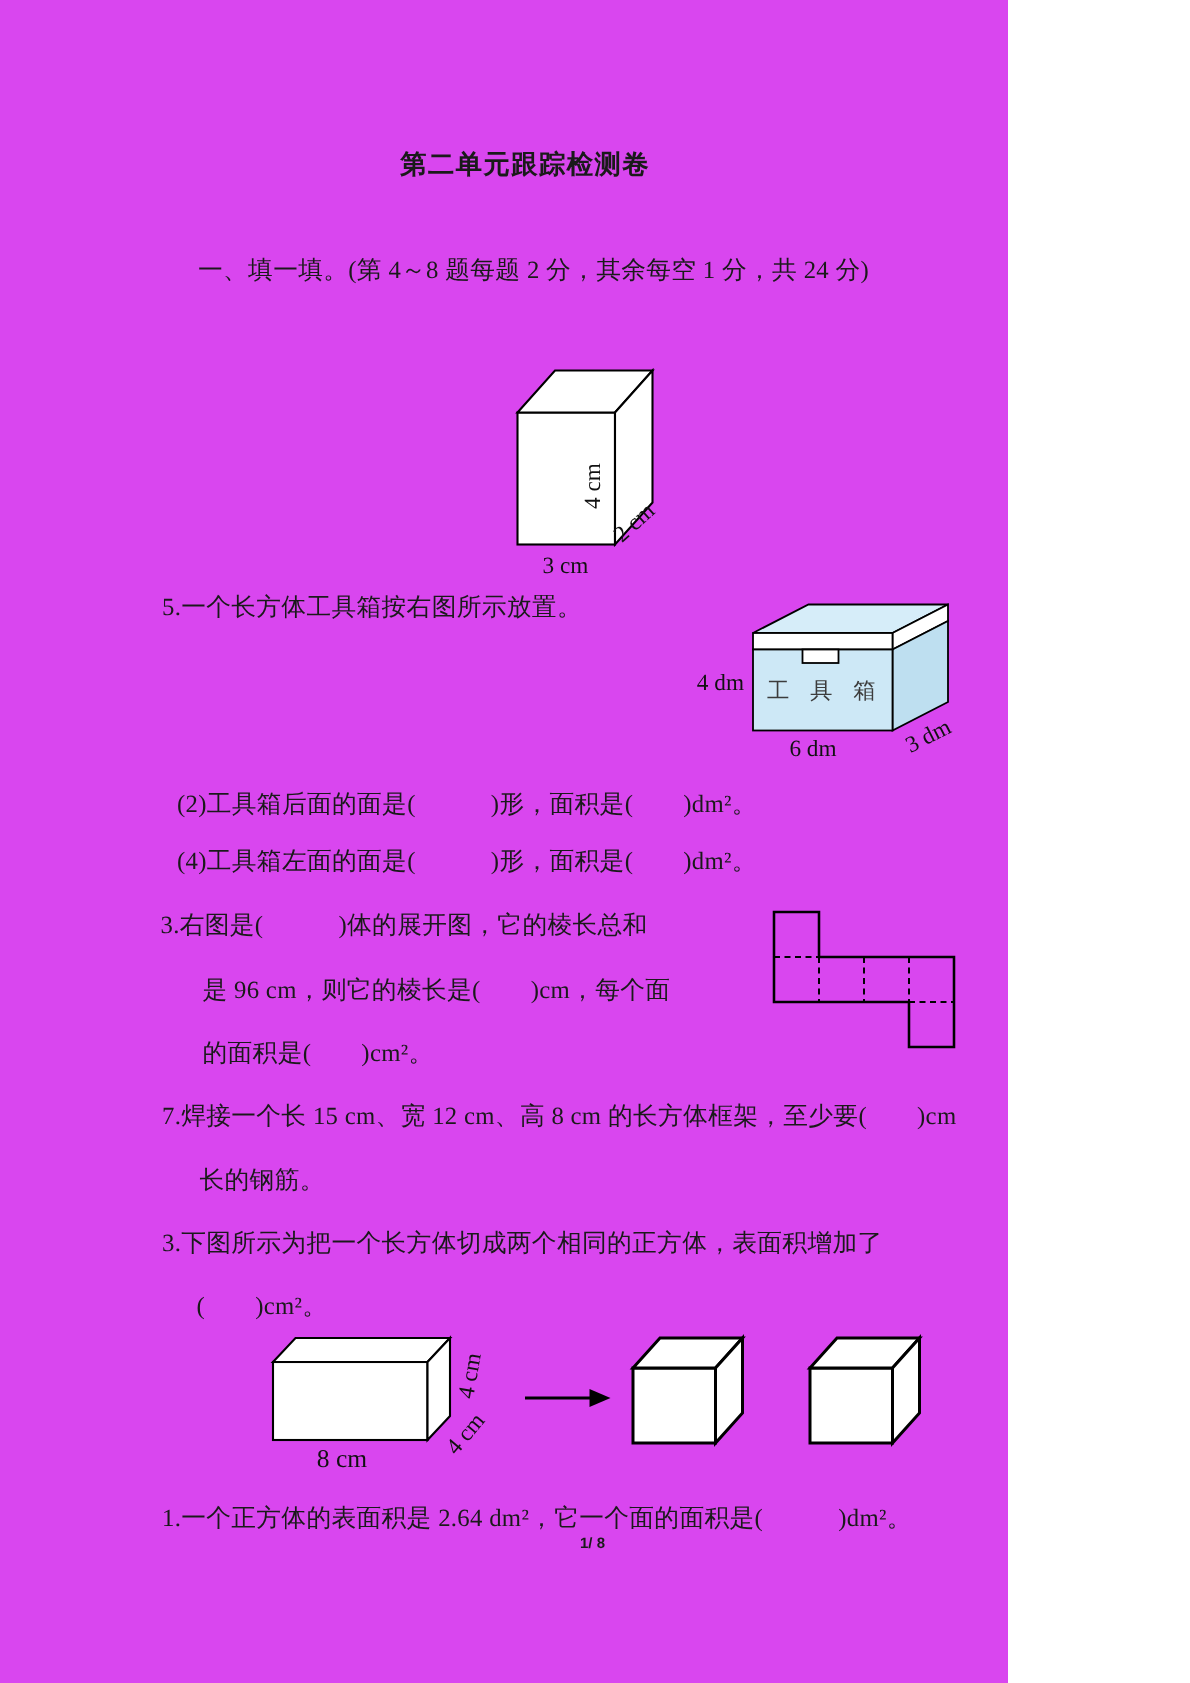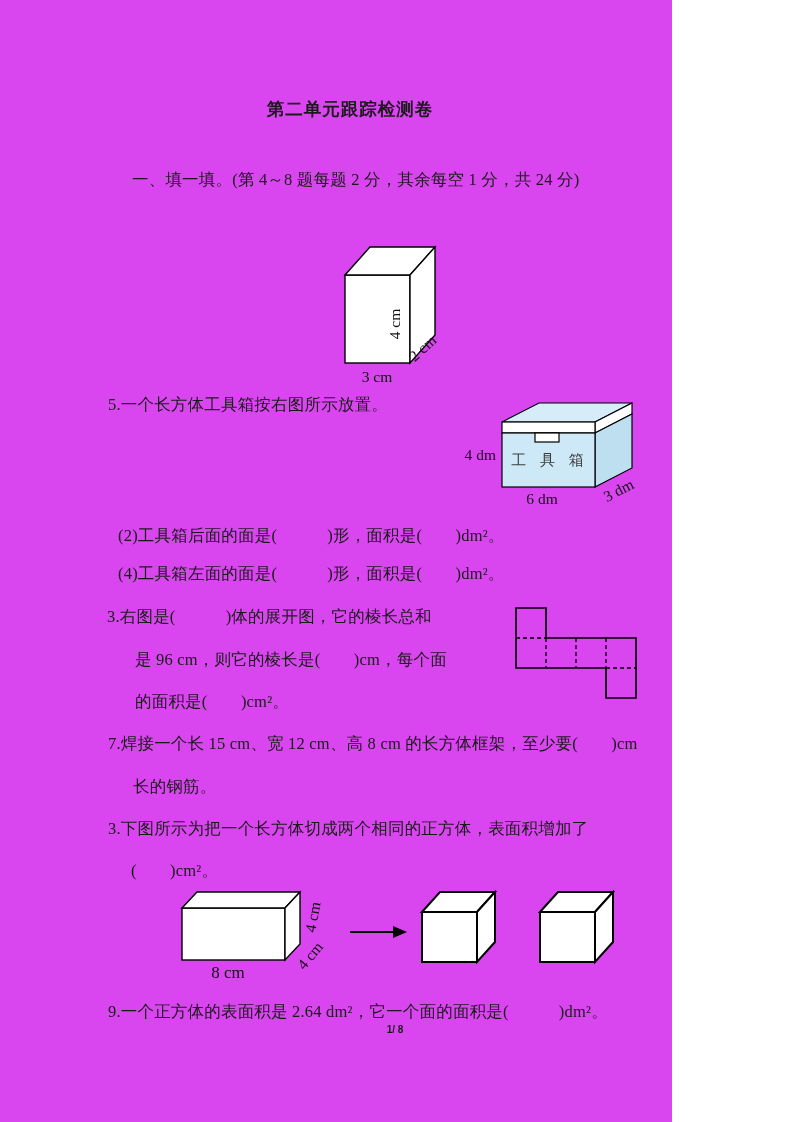--- a/index.html
+++ b/index.html
@@ -110,17 +110,17 @@
       <path d="M257,32 L275,12 L330,12 L312,32 Z"></path>
       <path d="M312,32 L330,12 L330,62 L312,82 Z"></path>
     </g>
     <g stroke="#000" stroke-width="2" fill="#fff">
       <rect x="375" y="32" width="55" height="50"></rect>
       <path d="M375,32 L393,12 L448,12 L430,32 Z"></path>
       <path d="M430,32 L448,12 L448,62 L430,82 Z"></path>
     </g>
   </svg>
 
-  <div class="line" style="left:108px;top:1001px;">9.一个正方体的表面积是 2.64 dm²，它一个面的面积是(　　　)dm²。</div>
+  <div class="line" style="left:108px;top:1001px;">1.一个正方体的表面积是 2.64 dm²，它一个面的面积是(　　　)dm²。</div>
 
   <div class="footer">1/ 8</div>
 
 </div>
 
 </body></html>

